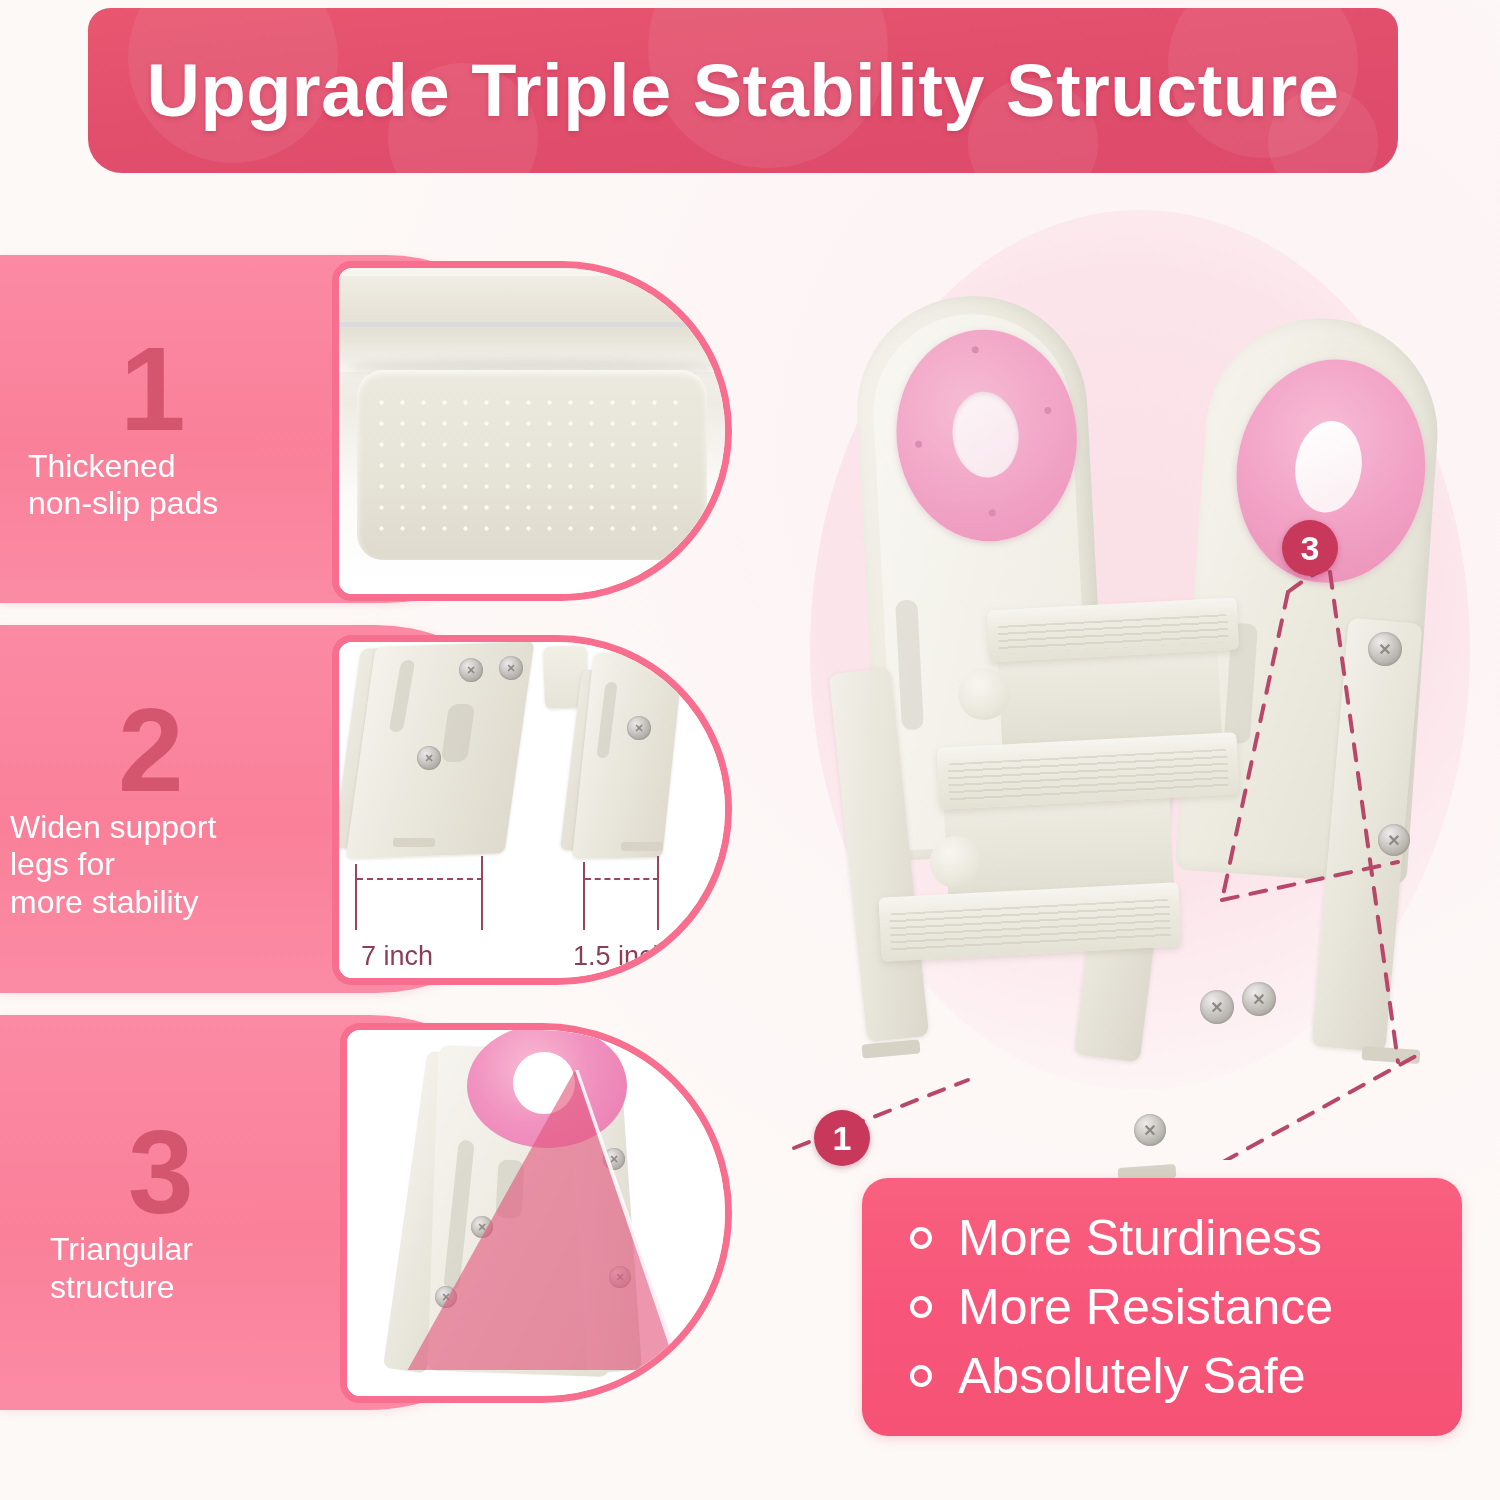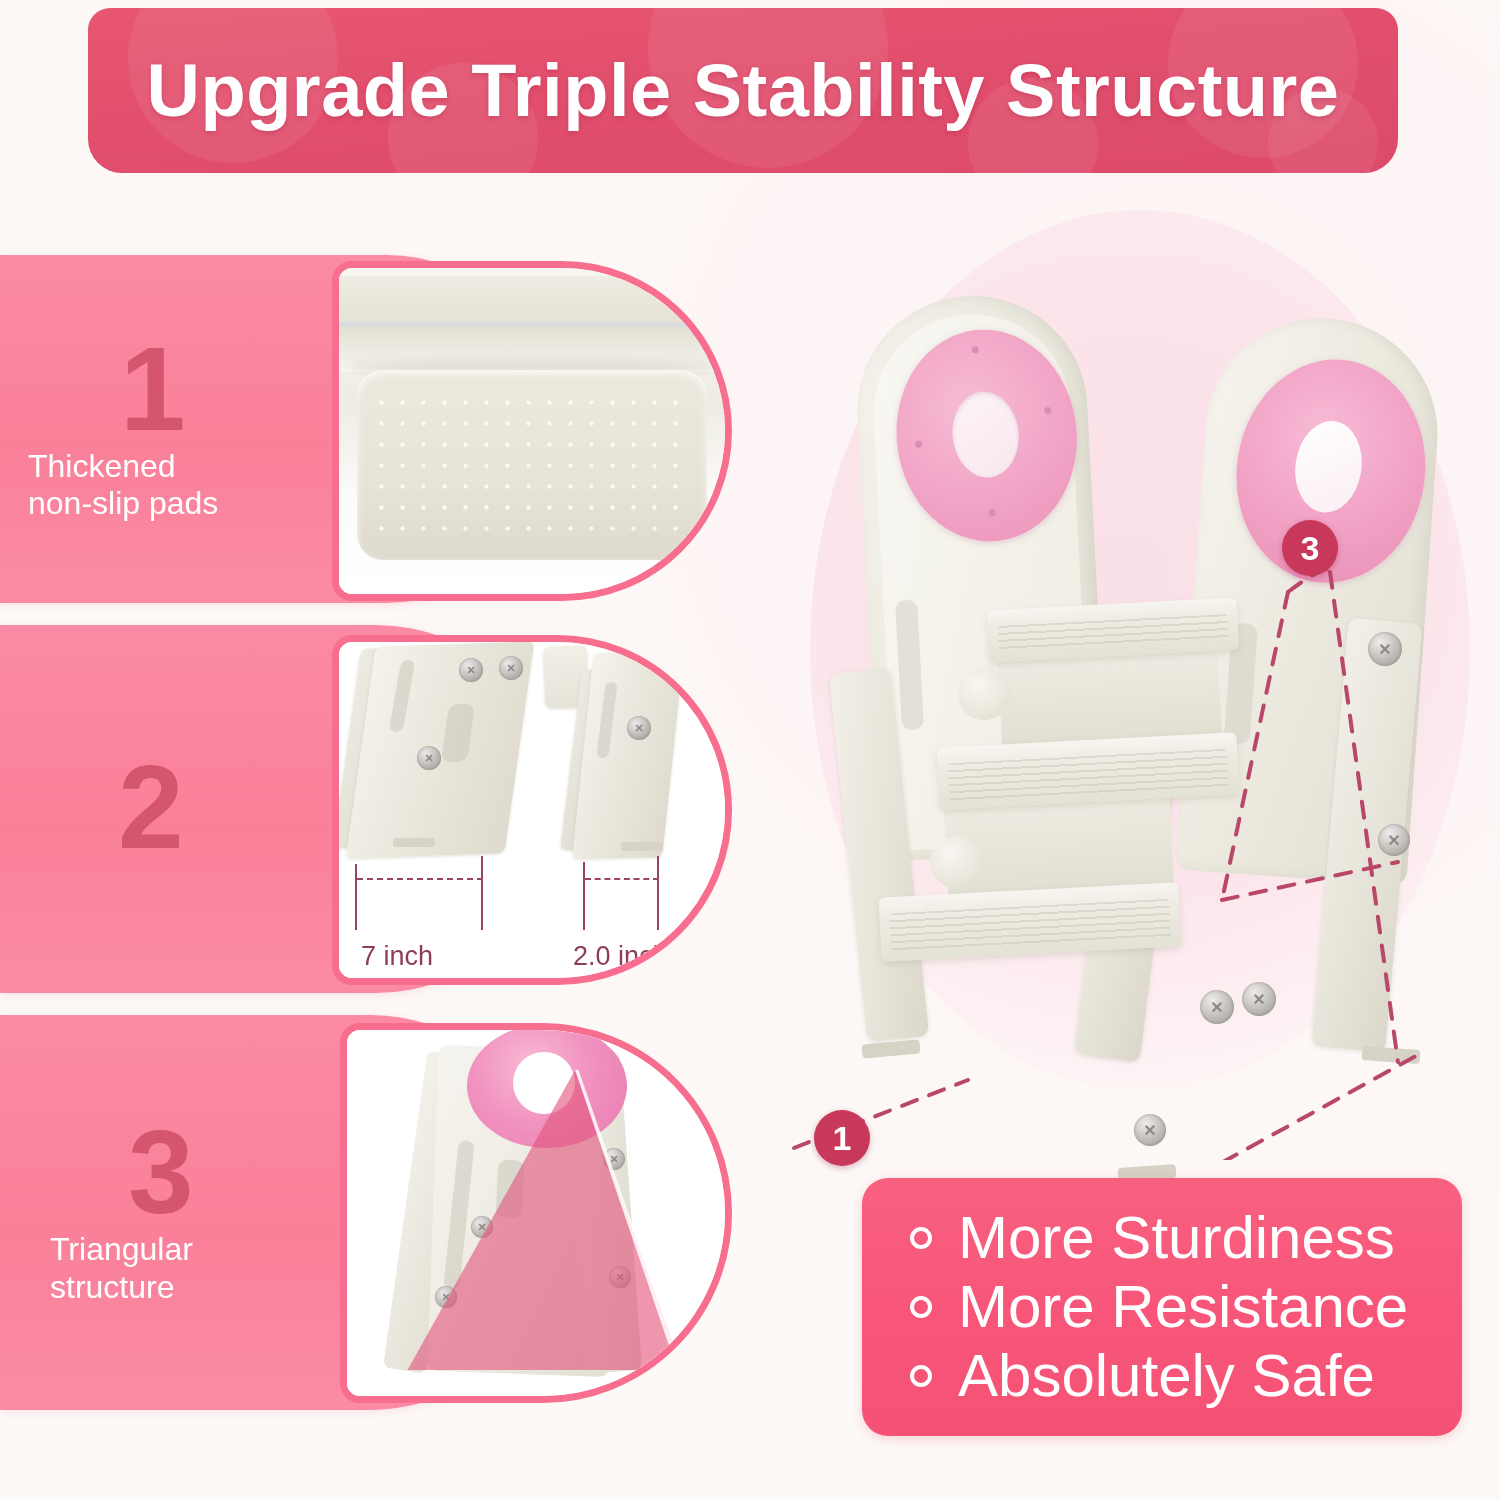--- a/index.html
+++ b/index.html
@@ -373,21 +373,21 @@
     padding: 26px 0 26px 48px;
     display:flex; flex-direction:column; justify-content:space-around;
     box-shadow: 0 3px 12px rgba(230,90,125,0.25);
   }
   .benefit { display:flex; align-items:center; gap: 26px; }
   .bullet {
     width: 22px; height: 22px; border-radius:50%;
     border: 4px solid #ffffff; flex: 0 0 auto;
   }
   .benefit-text {
-    color:#ffffff; font-size: 60px; font-weight: 500; line-height:1; white-space:nowrap;
+    color:#ffffff; font-size: 50px; font-weight: 500; line-height:1; white-space:nowrap;
   }
 </style>
 </head>
 <body>
 
 <div class="page">
 
   <div class="banner">
     <div class="banner-bubbles">
       <span class="bub b1"></span>
@@ -415,20 +415,23 @@
           <div class="pad-block">
             <div class="pad-dots"></div>
           </div>
         </div>
       </div>
     </div>
 
     <div class="card c2">
       <div class="card-body">
         <div class="card-num">2</div>
+        <div class="card-label" style="white-space:pre-line">Widen support
+legs for
+more stability</div>
       </div>
       <div class="photo">
         <div class="legs-scene">
           <div class="leg legA2"></div>
           <div class="leg legA"></div>
           <div class="leg legB"></div>
           <div class="leg legC2"></div>
           <div class="leg legC"></div>
 
           <div class="slot" style="left:56px; top:18px; width:14px; height:72px; transform:skewX(-10deg);"></div>
@@ -447,21 +450,21 @@
             <div class="dimgrp" style="left:16px; width:130px; height:118px;">
               <div class="ext" style="left:0;    top:10px; height:66px;"></div>
               <div class="ext" style="left:126px;top:2px;  height:74px;"></div>
               <div class="dash-h" style="left:2px; top:24px; width:126px;"></div>
               <div class="dimtext" style="left:6px;">7 inch</div>
             </div>
             <div class="dimgrp" style="left:244px; width:78px; height:118px;">
               <div class="ext" style="left:0;   top:8px; height:68px;"></div>
               <div class="ext" style="left:74px;top:2px; height:74px;"></div>
               <div class="dash-h" style="left:2px; top:24px; width:74px;"></div>
-              <div class="dimtext" style="left:-10px;">2.0 inch</div>
+              <div class="dimtext" style="left:-10px;">1.5 inch</div>
             </div>
           </div>
         </div>
       </div>
     </div>
 
     <div class="card c3">
       <div class="card-body">
         <div class="card-num">3</div>
         <div class="card-label" style="white-space:pre-line">Triangular

